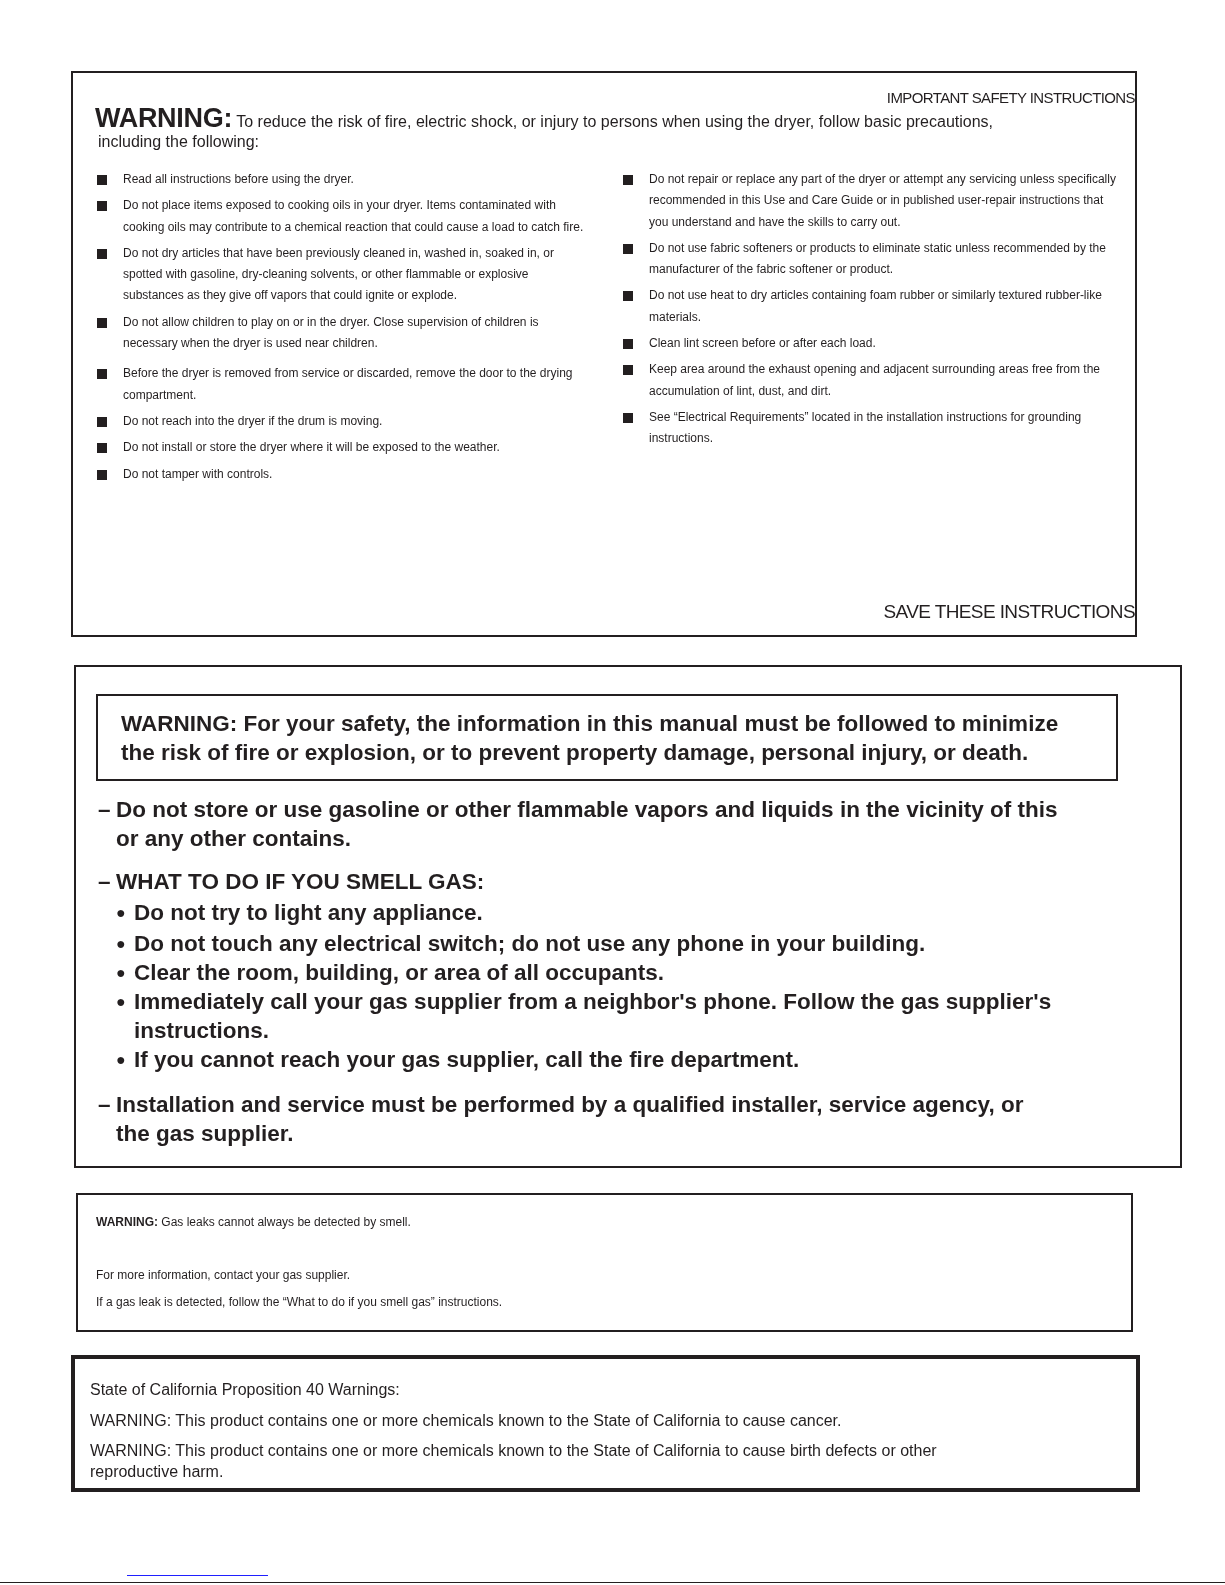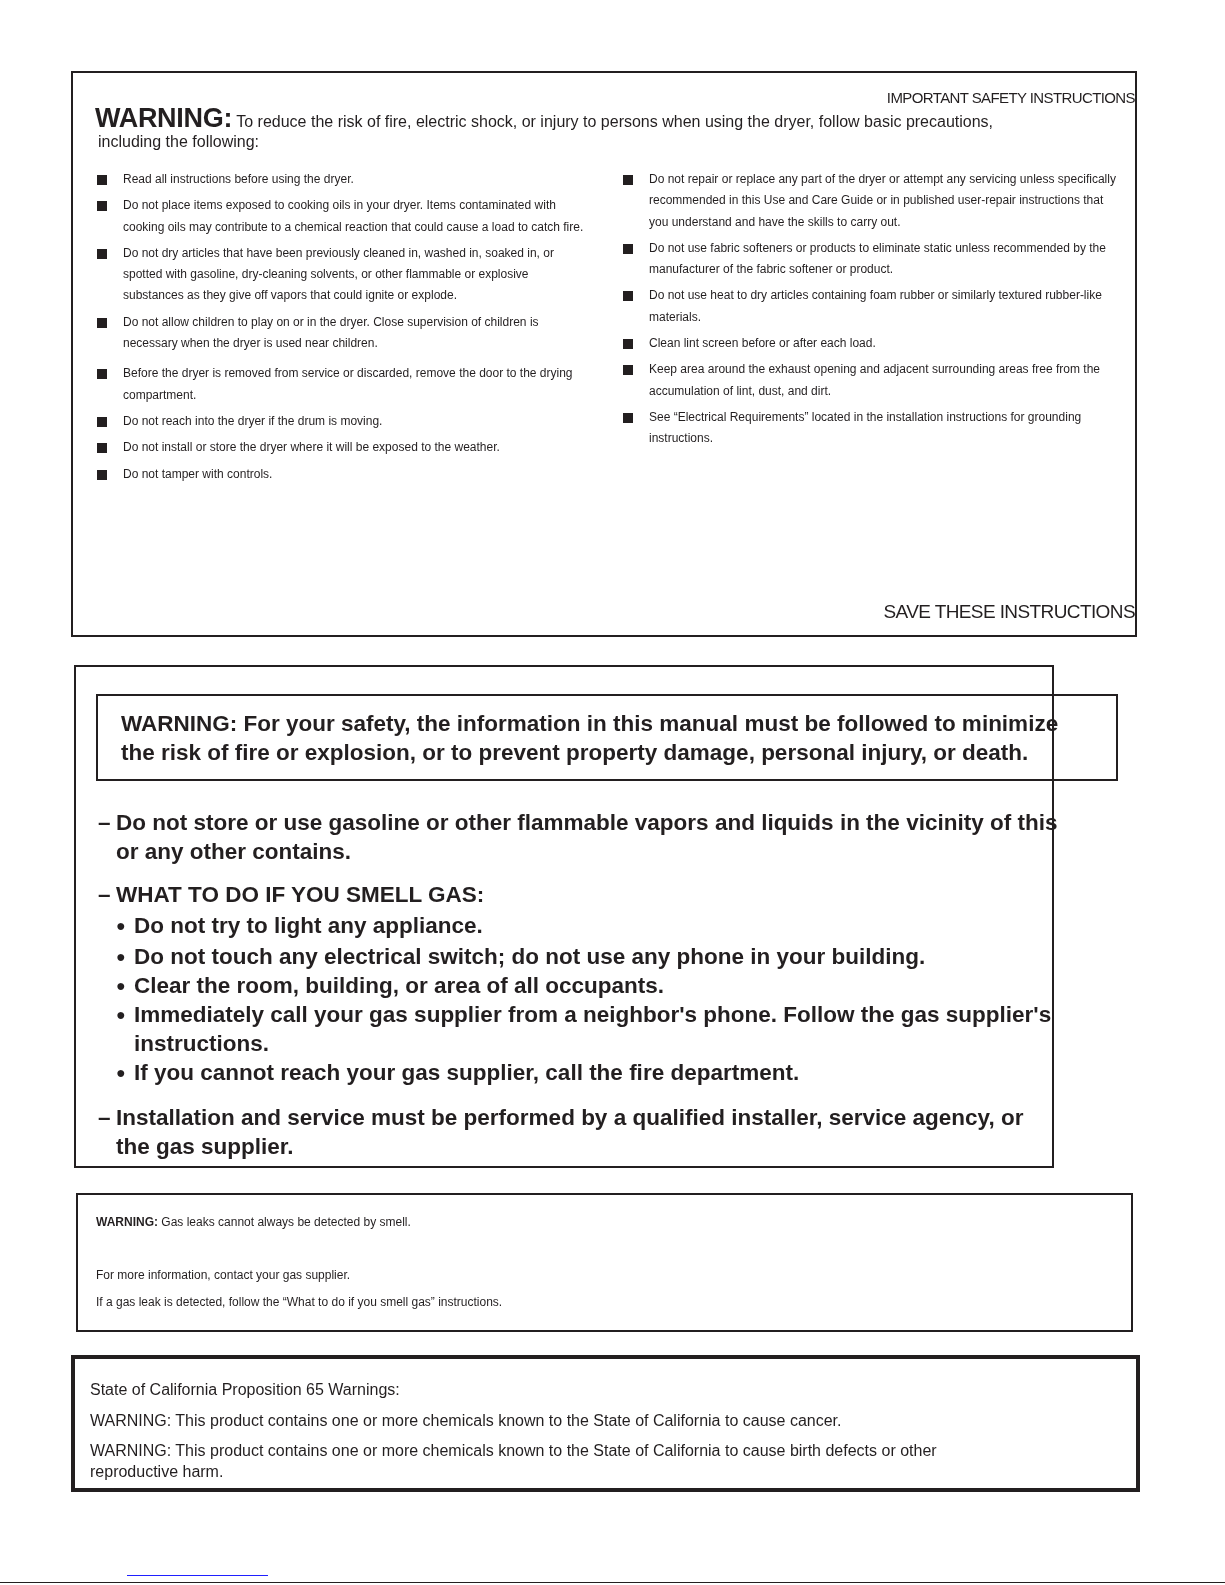--- a/index.html
+++ b/index.html
@@ -17,25 +17,25 @@
   #box1 .warnline .cont { display:block; margin-left:3px; margin-top:-2px; }
   .col { position:absolute; font-size:12px; line-height:21.3px; }
   #col-left { left:22px; top:96px; width:500px; }
   #col-right { left:548px; top:96px; width:500px; }
   .bul { position:relative; padding-left:28px; margin-bottom:5px; }
   .bul .sq { position:absolute; left:2px; top:6px; width:10px; height:10px; background:#231f20; }
   #box1 .save { position:absolute; left:0; right:0; bottom:12px; text-align:right;
     font-size:19px; letter-spacing:-0.6px; }
 
   
-  #box2 { left:74px; top:665px; width:980px; height:503px; }
+  #box2 { left:74px; top:665px; width:1108px; height:503px; }
   #box2 .inner { position:absolute; left:20px; top:27px; width:1022px; height:87px;
     border:2px solid #231f20; box-sizing:border-box; }
   #box2 .inner .txt { position:absolute; left:23px; top:13px; font-size:22.5px; font-weight:bold; line-height:29px; white-space:nowrap; }
-  .b2 { position:absolute; font-size:22.5px; font-weight:bold; line-height:29px; white-space:nowrap;margin-top:13px; }
+  .b2 { position:absolute; font-size:22.5px; font-weight:bold; line-height:29px; white-space:nowrap; }
   .b2 .dash { display:inline-block; width:18px; }
   .b2 .dot { display:inline-block; width:18px; font-size:16px; vertical-align:2px; }
   .b2 .indent { display:block; padding-left:18px; }
 
   
   #box3 { left:76px; top:1193px; width:1057px; height:139px; }
   #box3 .l { position:absolute; left:18px; font-size:12px; white-space:nowrap; }
 
   
   #box4 { left:71px; top:1355px; width:1069px; height:137px; border-width:4px; }
@@ -113,21 +113,21 @@
 <div class="box" id="box3">
   <div class="l" style="top:20px">
     <b>WARNING:</b>
     <span>Gas leaks cannot always be detected by smell.</span>
   </div>
   <div class="l" style="top:73px">For more information, contact your gas supplier.</div>
   <div class="l" style="top:100px">If a gas leak is detected, follow the “What to do if you smell gas” instructions.</div>
 </div>
 
 <div class="box" id="box4">
-  <div class="l" style="top:20px">State of California Proposition 65 Warnings:</div>
+  <div class="l" style="top:20px">State of California Proposition 40 Warnings:</div>
   <div class="l" style="top:51px">WARNING: This product contains one or more chemicals known to the State of California to cause cancer.</div>
   <div class="l" style="top:81px">
     <span style="display:block">WARNING: This product contains one or more chemicals known to the State of California to cause birth defects or other</span>
     <span style="display:block">reproductive harm.</span>
   </div>
 </div>
 
 <div class="blue-rule"></div>
 <div class="page-rule"></div>
 

